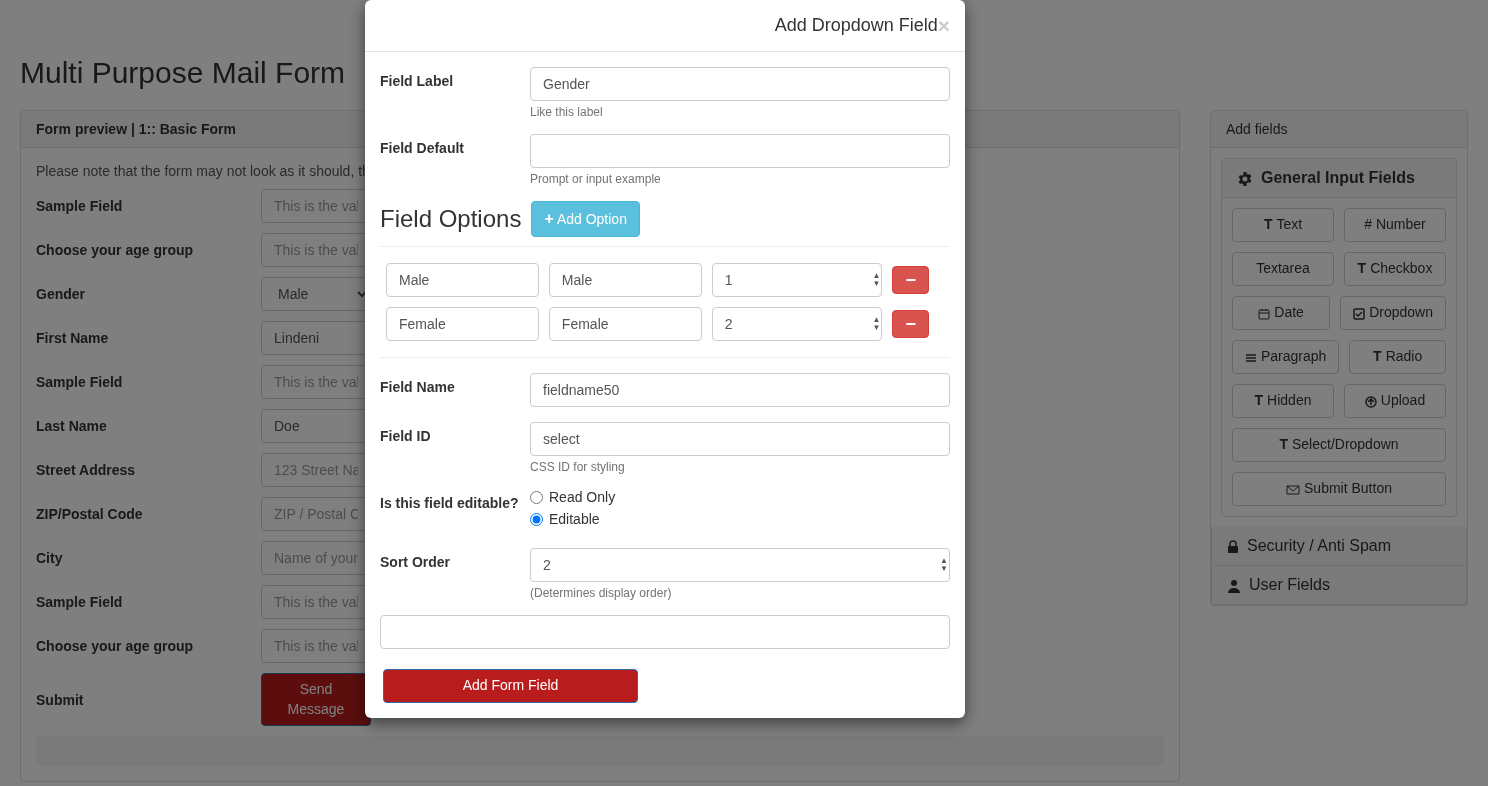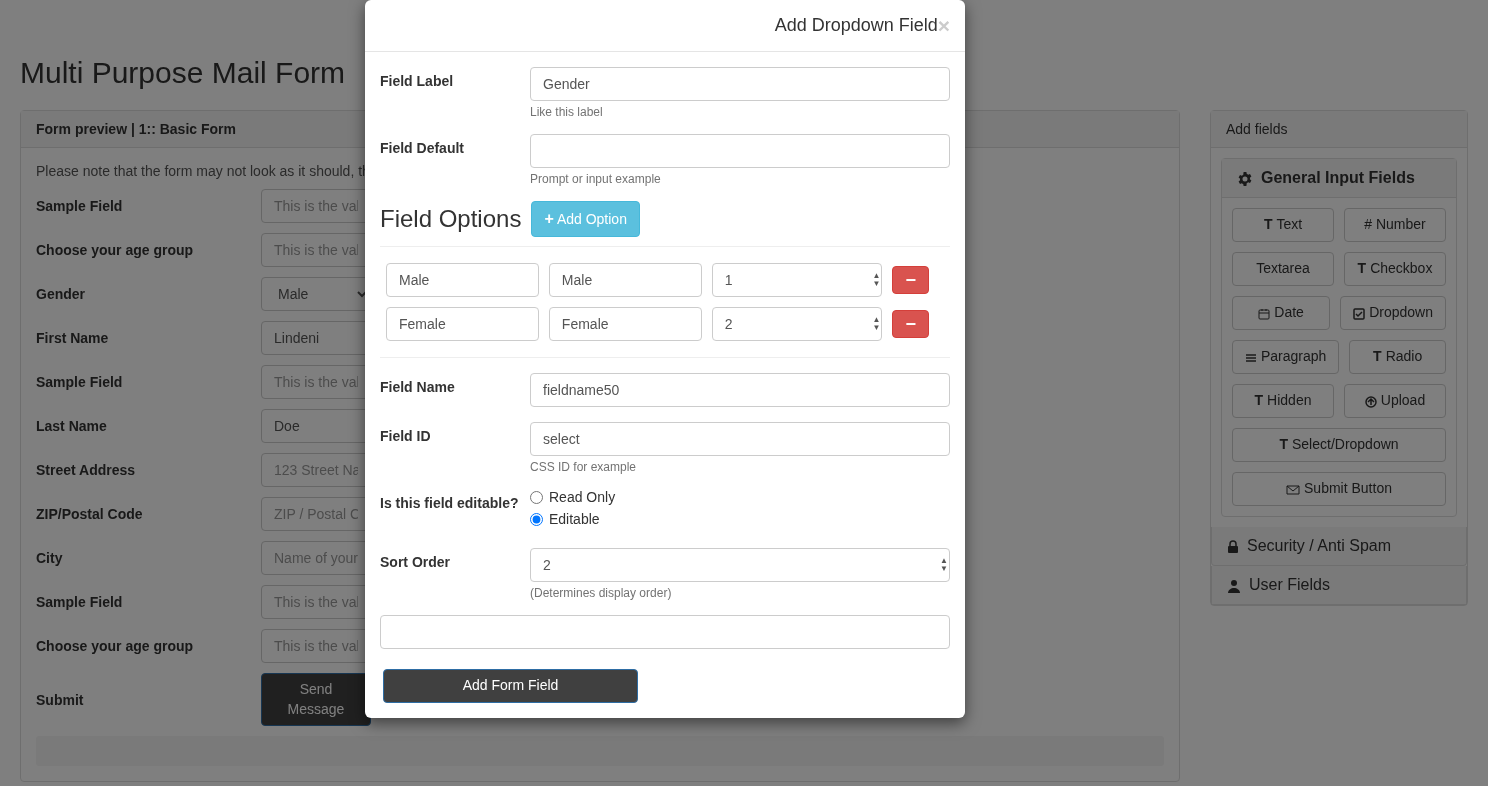--- a/index.html
+++ b/index.html
@@ -52,21 +52,21 @@
   .btn {
     display: inline-block;
     padding: 6px 12px;
     border-radius: 4px;
     font-size: 14px;
     border: 1px solid transparent;
     cursor: pointer;
     text-align: center;
     line-height: 1.4;
   }
-  .btn-primary { background: #404040; color: #fff; border-color: #2e6da4; }
+  .btn-primary { background: #b91c1c; color: #fff; border-color: #2e6da4; }
   .btn-info    { background: #5bc0de; color: #fff; border-color: #46b8da; }
   .btn-danger  { background: #d9534f; color: #fff; border-color: #d43f3a; }
   .btn-default {
     background: #fff; color: #333; border-color: #ccc;
     display:inline-flex; align-items:center; justify-content:center; gap:4px;
   }
   .preview-col { flex: 0 0 1160px; }
   .side-col { flex: 1; }
   .side-col .panel-body { padding: 10px; }
   .gi-row { display:flex; gap:10px; margin-bottom:10px; }
@@ -371,21 +371,21 @@
     <hr class="thin">
 
     <div class="m-row">
       <div class="m-lbl">Field Name</div>
       <div class="m-ctrl"><input class="form-control" value="fieldname50" style=""></div>
     </div>
     <div class="m-row">
       <div class="m-lbl">Field ID</div>
       <div class="m-ctrl">
         <input class="form-control" value="select" style="">
-        <div class="help">CSS ID for example</div>
+        <div class="help">CSS ID for styling</div>
       </div>
     </div>
     <div class="m-row">
       <div class="m-lbl">Is this field editable?</div>
       <div class="m-ctrl">
         <label class="radio-item">
             <input type="radio" name="ed" style=""> 
             <span>Read Only</span>
           </label>
         <label class="radio-item">

